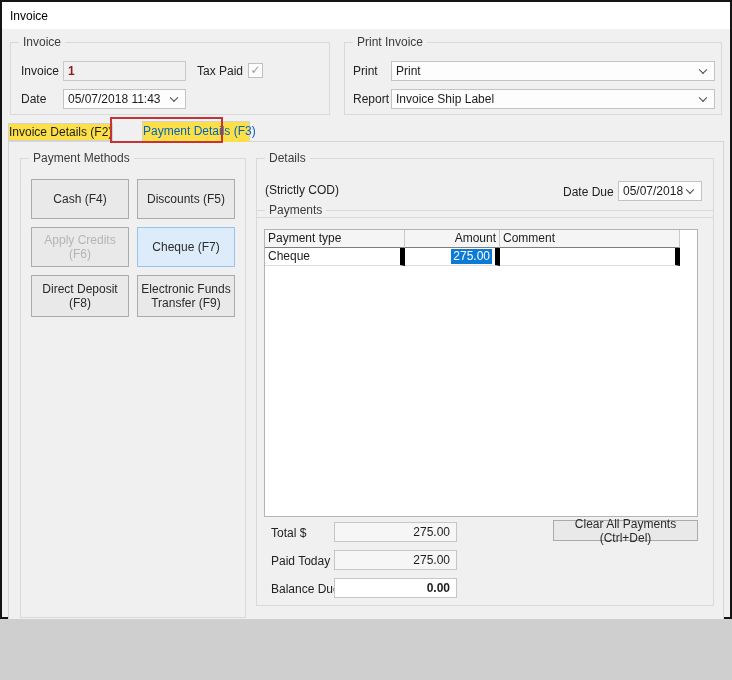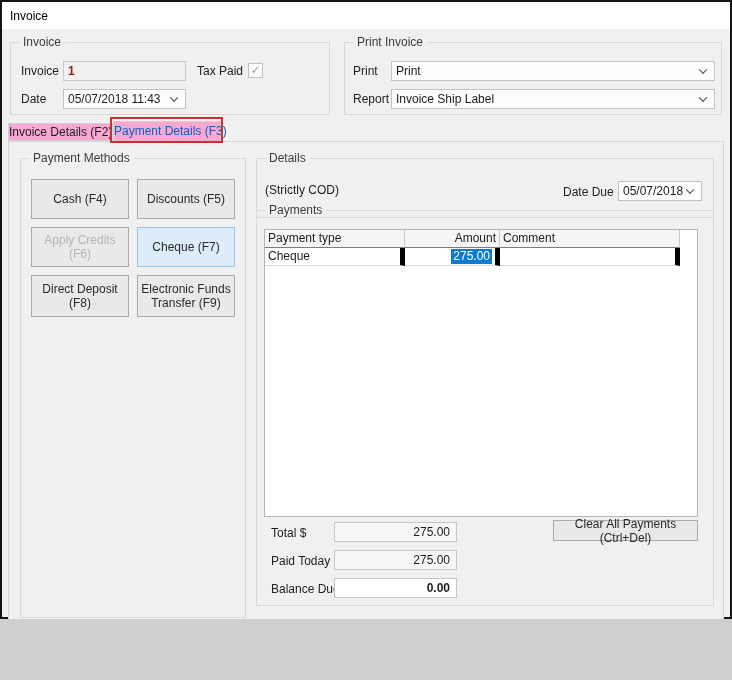--- a/index.html
+++ b/index.html
@@ -20,23 +20,23 @@
   .groupbox{position:absolute;border:1px solid #d9d9d9;}
   .legend{position:absolute;top:-8px;left:8px;background:#f0f0f0;padding:0 4px;color:#3c3c3c;white-space:nowrap;}
   .lbl{position:absolute;color:#222;white-space:nowrap;}
   .field{position:absolute;border:1px solid #c9c9c9;background:#f0f0f0;line-height:18px;padding:0 4px;overflow:hidden;white-space:nowrap;}
   .combo{position:absolute;border:1px solid #c3c3c3;background:#fdfdfd;line-height:18px;padding:0 18px 0 4px;overflow:hidden;white-space:nowrap;cursor:default;}
   .chev{position:absolute;right:8px;top:50%;width:6px;height:6px;
         border-right:1px solid #4a4a4a;border-bottom:1px solid #4a4a4a;
         transform:translateY(-72%) rotate(45deg);}
   .checkbox{position:absolute;width:15px;height:15px;border:1px solid #bfbfbf;background:#fcfcfc;
             color:#9b9b9b;font-size:12px;line-height:13px;text-align:center;}
-  .tab{position:absolute;border:1px solid #d2d2d2;background:#f9a8d4;text-align:center;cursor:default;white-space:nowrap;}
+  .tab{position:absolute;border:1px solid #d2d2d2;background:#fde047;text-align:center;cursor:default;white-space:nowrap;}
   .tab.inactive{height:18px;line-height:17px;}
-  .tab.active{height:21px;line-height:19px;border-bottom:none;color:var(--tab-active-text);z-index:2;}
+  .tab.active{height:21px;line-height:19px;border-bottom:none;color:var(--tab-active-text);z-index:2;margin-left:29px;}
   .page{position:absolute;left:8px;top:141px;width:716px;height:489px;border:1px solid #d6d6d6;background:#f0f0f0;z-index:1;}
   .annotation{position:absolute;border:2px solid var(--annotation-red);background:transparent;z-index:3;pointer-events:none;}
   .btn{position:absolute;background:#e9e9e9;border:1px solid #ababab;color:#2a2a2a;
        display:flex;align-items:center;justify-content:center;text-align:center;cursor:default;padding:2px;}
   .btn.disabled{color:#b5b5b5;}
   .btn.selected{background:var(--selected-button-bg);border-color:var(--selected-button-border);}
   .btn.focused{border:1px solid var(--focus-border);}
   .grid{position:absolute;background:#ffffff;border:1px solid #b4b4b4;}
   .grid-header{display:flex;height:18px;}
   .grid-header .cell{background:#f5f5f5;border-bottom:1px solid #7d7d7d;border-right:1px solid #c9c9c9;

